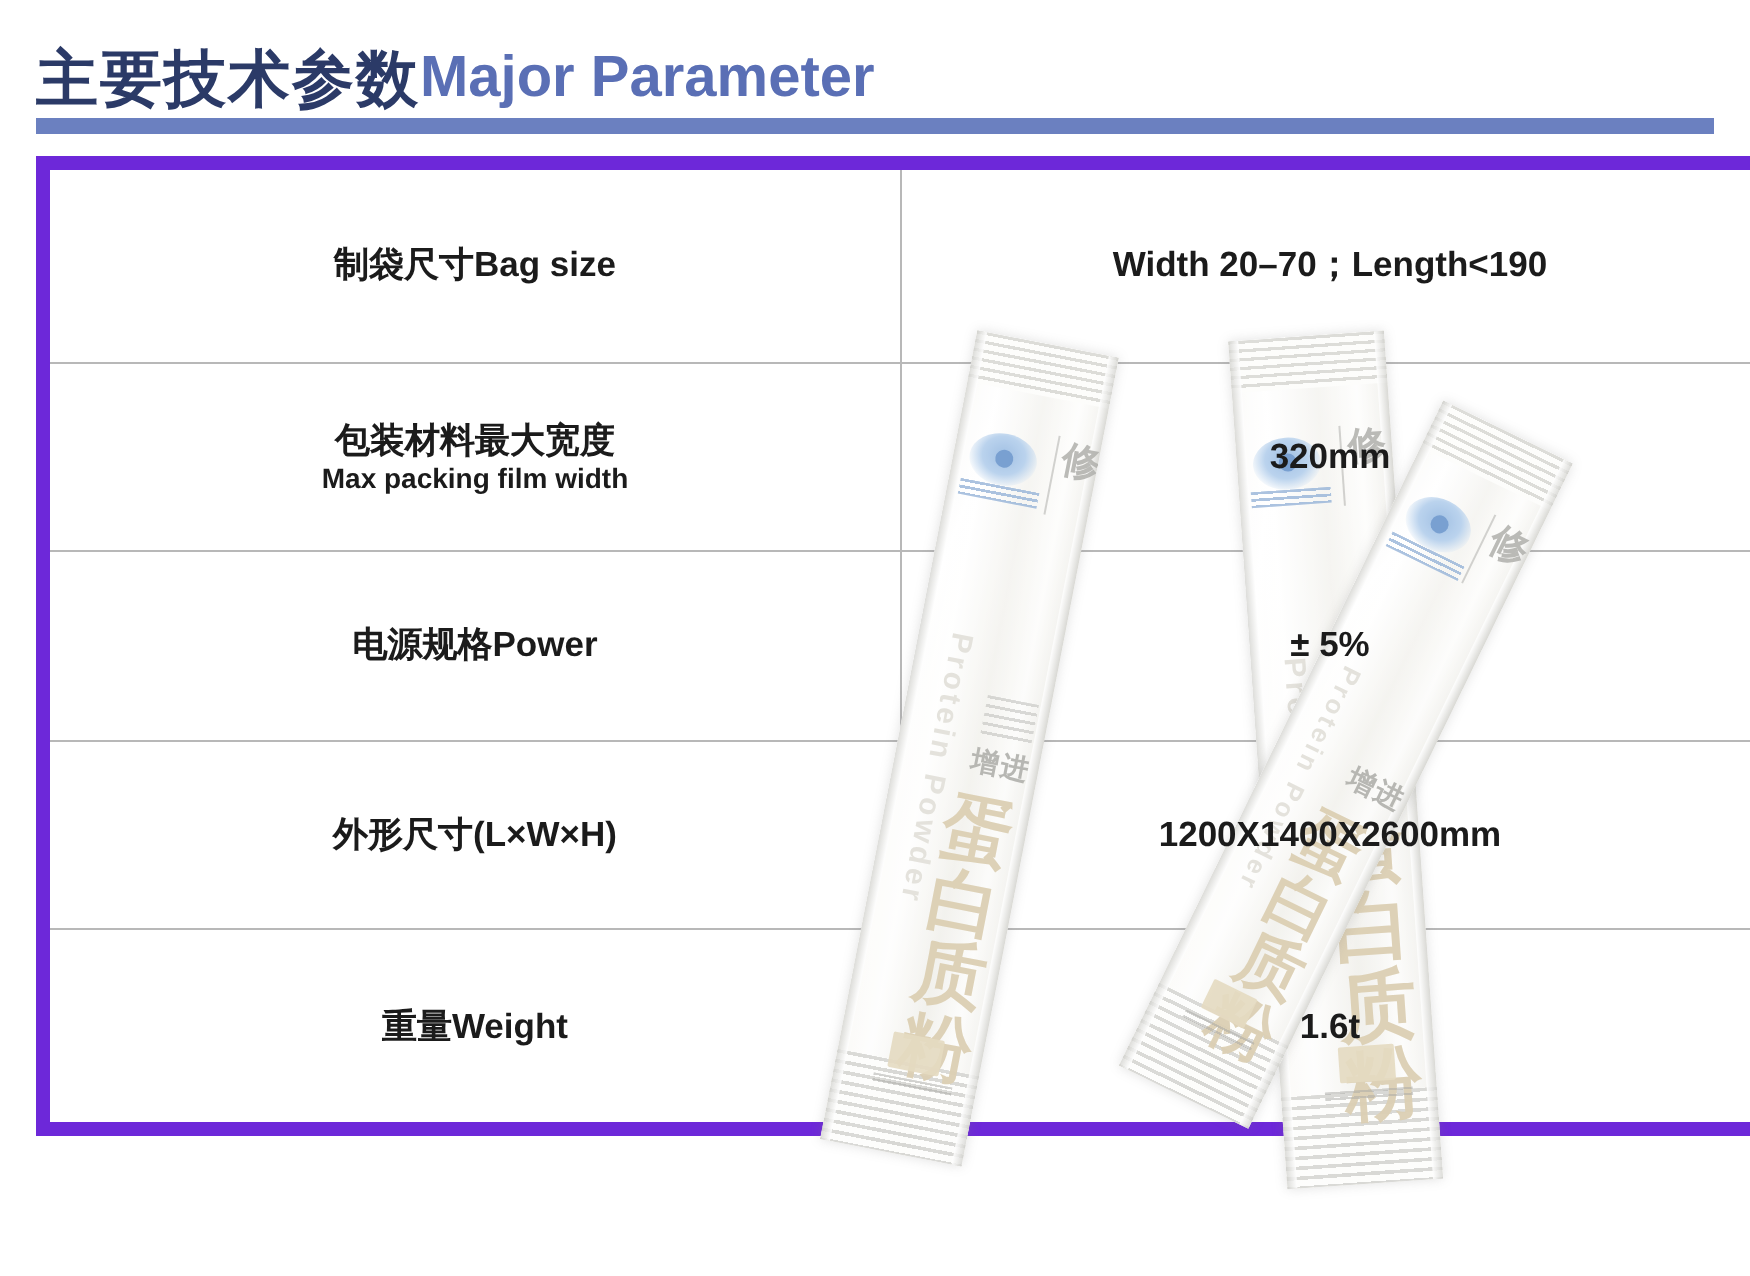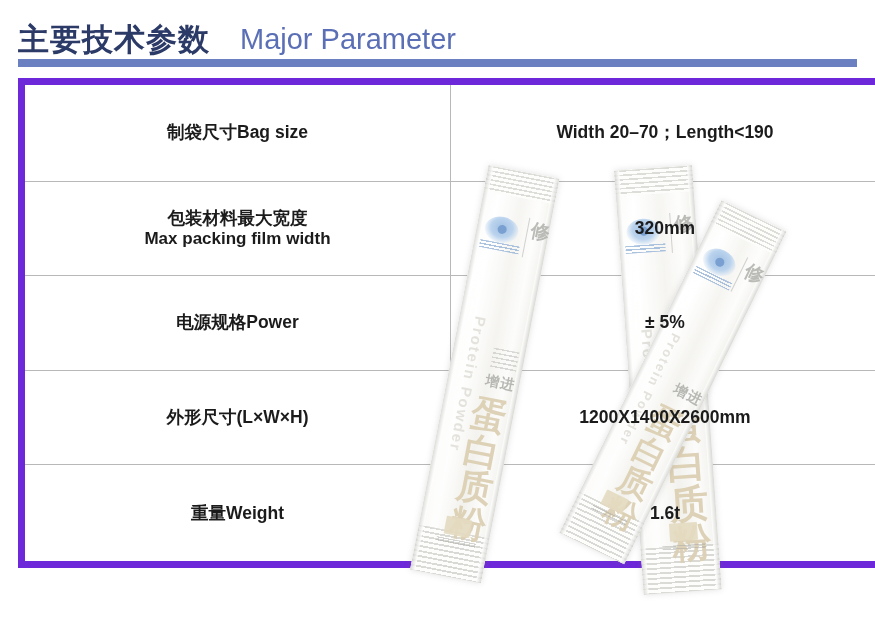--- a/index.html
+++ b/index.html
@@ -16,22 +16,22 @@
   .header{
     position:absolute;left:18px;top:14px;width:839px;height:50px;
     display:flex;align-items:center;
   }
   .title-cn{
     font-size:31px;font-weight:bold;color:#2b3a67;
     letter-spacing:1px;line-height:1;
     white-space:nowrap;
   }
   .title-en{
-    font-size:29px;font-weight:normal;color:#5a6fb5;
-    margin-left:30px;line-height:1;white-space:nowrap;
+    font-size:29px;font-weight:bold;color:#5a6fb5;
+    line-height:1;white-space:nowrap;
   }
   .title-rule{
     position:absolute;left:18px;top:59px;width:839px;height:8px;
     background:#6b80c0;
   }
 
   
   .spec-table{
     position:absolute;left:18px;top:78px;width:839px;height:490px;
     border-collapse:collapse;
@@ -47,21 +47,21 @@
     color:#1b1b1b;
     font-size:17.5px;
     padding:0 4px;
     height:54px;
     line-height:1.2;
     position:relative;
     z-index:3;
   }
   .spec-table td.label{width:417px;}
   .spec-table td.value{width:420px;}
-  .spec-table td .l2{display:block;font-size:17px;}
+  .spec-table td .l2{display:block;font-size:14px;}
 
   
   .photo{
     position:absolute;left:460px;top:150px;width:415px;height:460px;
     z-index:2;pointer-events:none;
   }
   .sachet{
     position:absolute;
     background:linear-gradient(100deg,#f7f6f2 0%,#ffffff 18%,#fbfaf6 42%,#efeee8 70%,#f9f8f4 100%);
     box-shadow:0 0 6px rgba(120,120,120,0.22);

